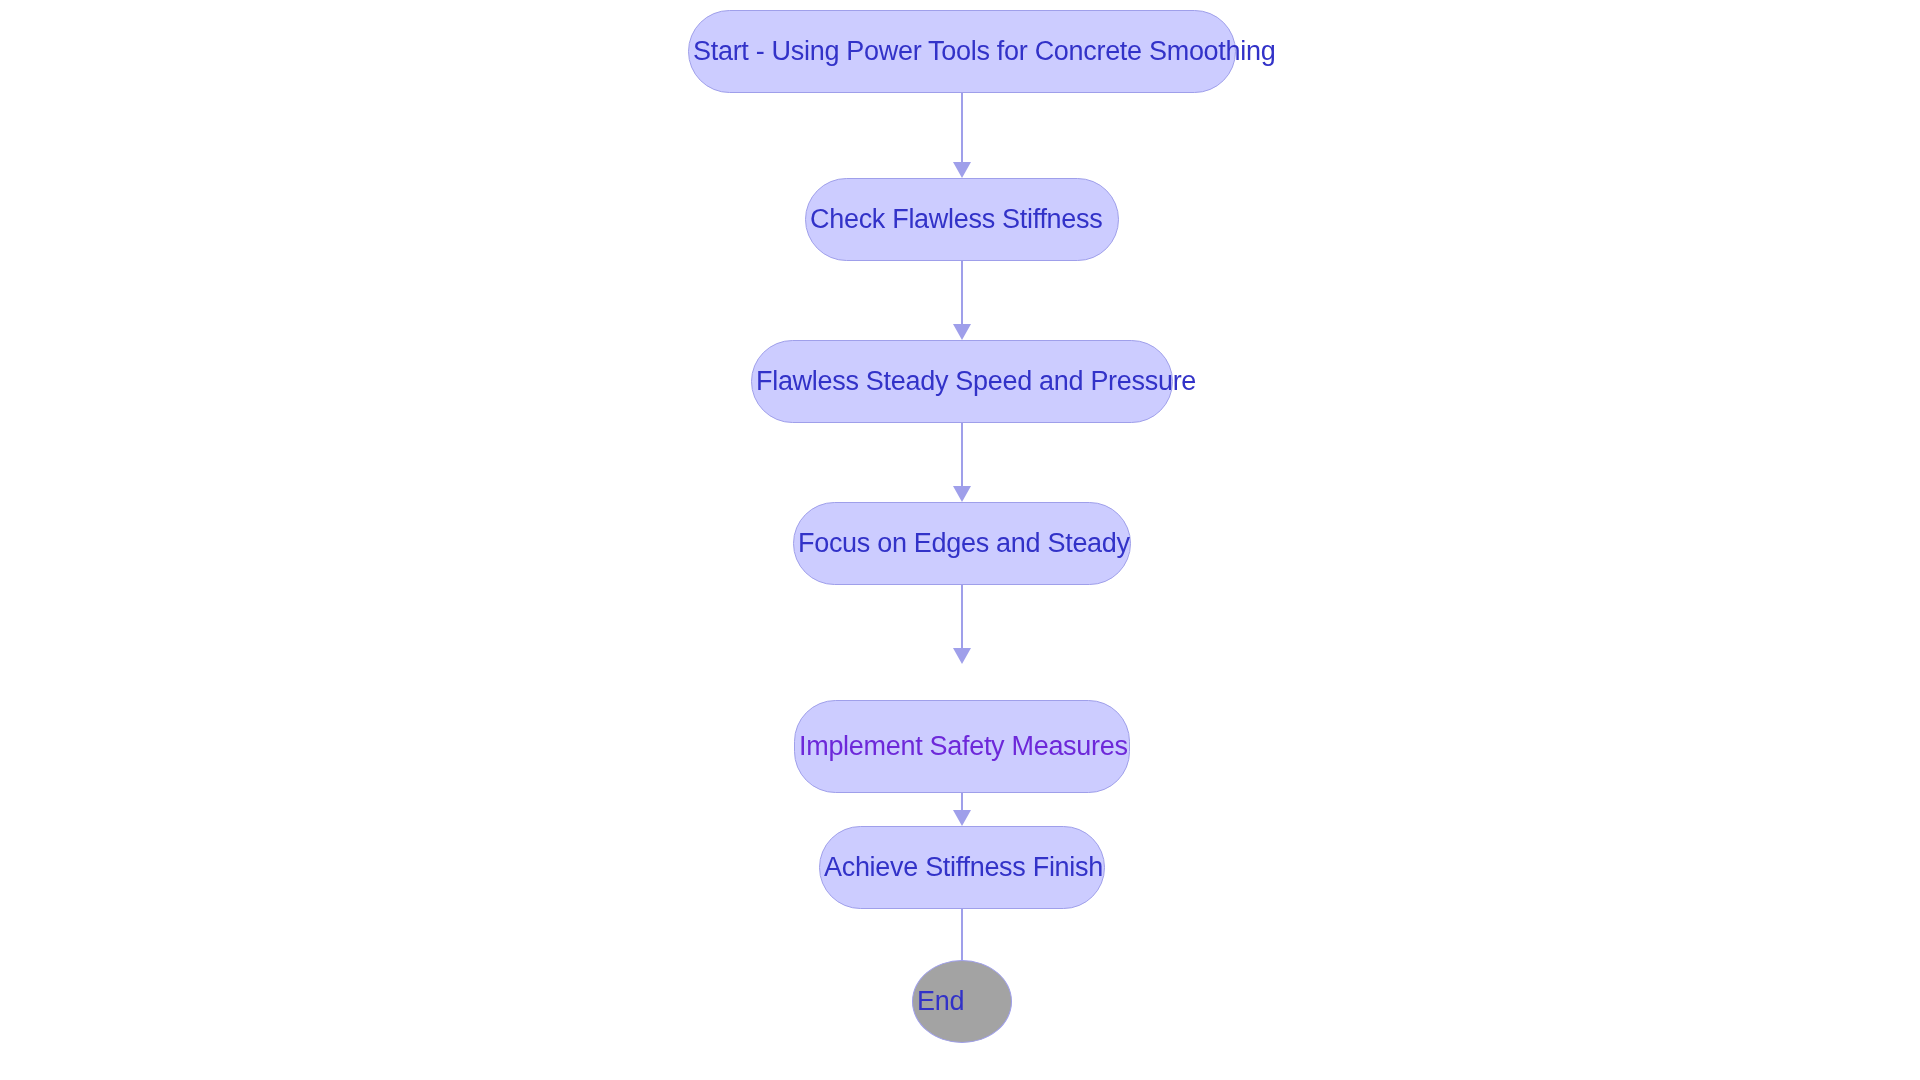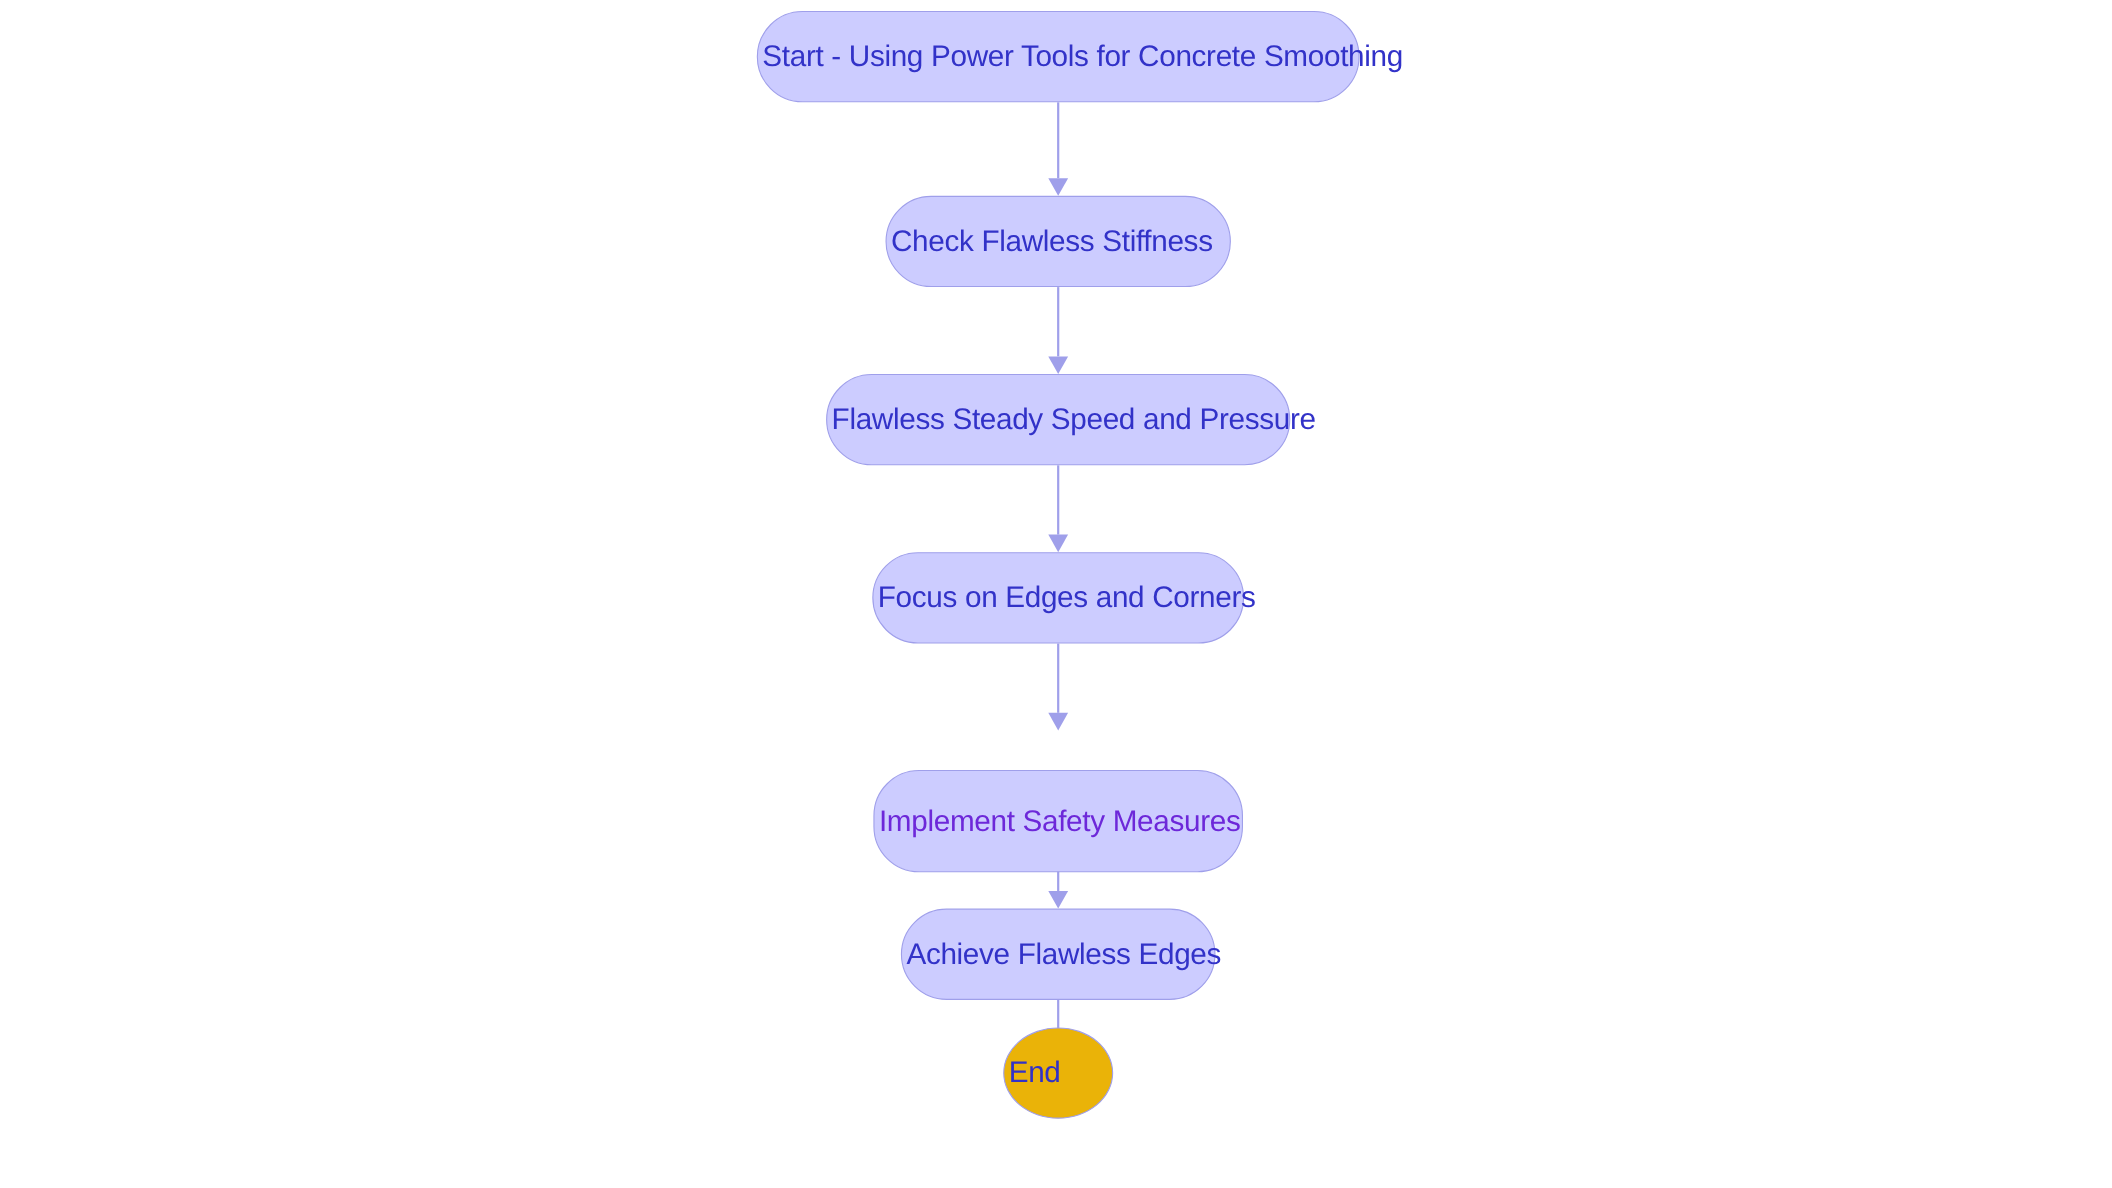--- a/index.html
+++ b/index.html
@@ -84,26 +84,26 @@
       <div class="flow-node" style="left: 688px; top: 10px; width: 548px; height: 83px; background: rgb(204, 204, 255); border-color: rgb(159, 159, 234); color: rgb(50, 50, 200); border-radius: 41.5px;">
         <span class="node-text">Start - Using Power Tools for Concrete Smoothing</span>
       </div>
       <div class="flow-node" style="left: 805px; top: 178px; width: 314px; height: 83px; background: rgb(204, 204, 255); border-color: rgb(159, 159, 234); color: rgb(50, 50, 200); border-radius: 41.5px;">
         <span class="node-text">Check Flawless Stiffness</span>
       </div>
       <div class="flow-node" style="left: 751px; top: 340px; width: 422px; height: 83px; background: rgb(204, 204, 255); border-color: rgb(159, 159, 234); color: rgb(50, 50, 200); border-radius: 41.5px;">
         <span class="node-text">Flawless Steady Speed and Pressure</span>
       </div>
       <div class="flow-node" style="left: 793px; top: 502px; width: 338px; height: 83px; background: rgb(204, 204, 255); border-color: rgb(159, 159, 234); color: rgb(50, 50, 200); border-radius: 41.5px;">
-        <span class="node-text">Focus on Edges and Corners</span>
+        <span class="node-text">Focus on Edges and Steady</span>
       </div>
       <div class="flow-node" style="left: 794px; top: 700px; width: 336px; height: 93px; background: rgb(204, 204, 255); border-color: rgb(159, 159, 234); color: #6d28d9; border-radius: 41.5px;">
         <span class="node-text">Implement Safety Measures</span>
       </div>
       <div class="flow-node" style="left: 819px; top: 826px; width: 286px; height: 83px; background: rgb(204, 204, 255); border-color: rgb(159, 159, 234); color: rgb(50, 50, 200); border-radius: 41.5px;">
-        <span class="node-text">Achieve Flawless Edges</span>
+        <span class="node-text">Achieve Stiffness Finish</span>
       </div>
-      <div class="flow-node" style="left: 912px; top: 934px; width: 100px; height: 83px; background: #eab308; border-color: rgb(159, 159, 234); color: rgb(50, 50, 200); border-radius: 50%;">
+      <div class="flow-node" style="left: 912px; top: 960px; width: 100px; height: 83px; background: #a3a3a3; border-color: rgb(159, 159, 234); color: rgb(50, 50, 200); border-radius: 50%;">
         <span class="node-text">End</span>
       </div>
     </div>
 
 </div>
 
 </body></html>

